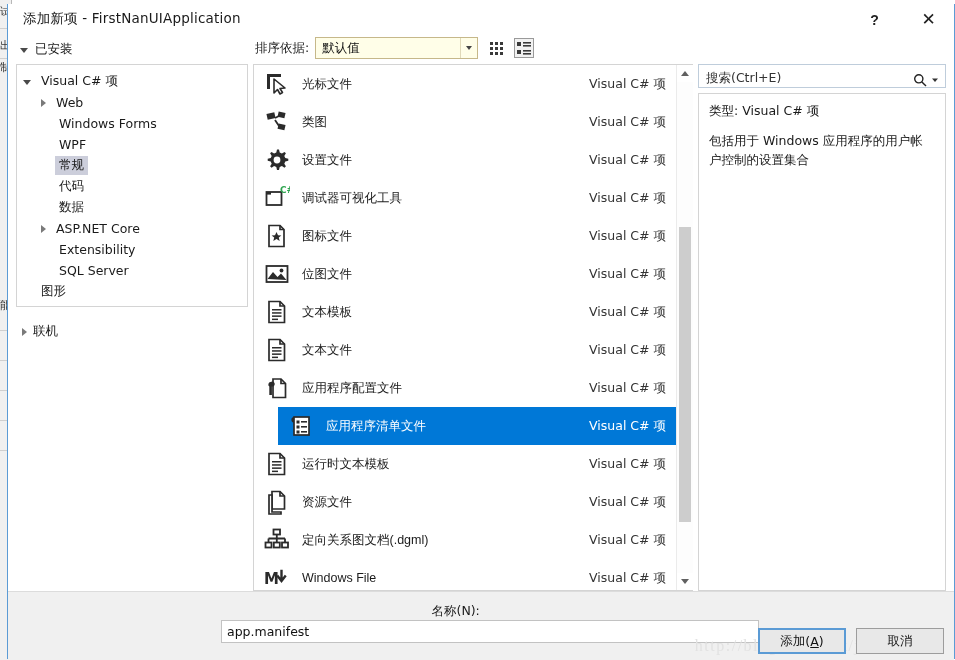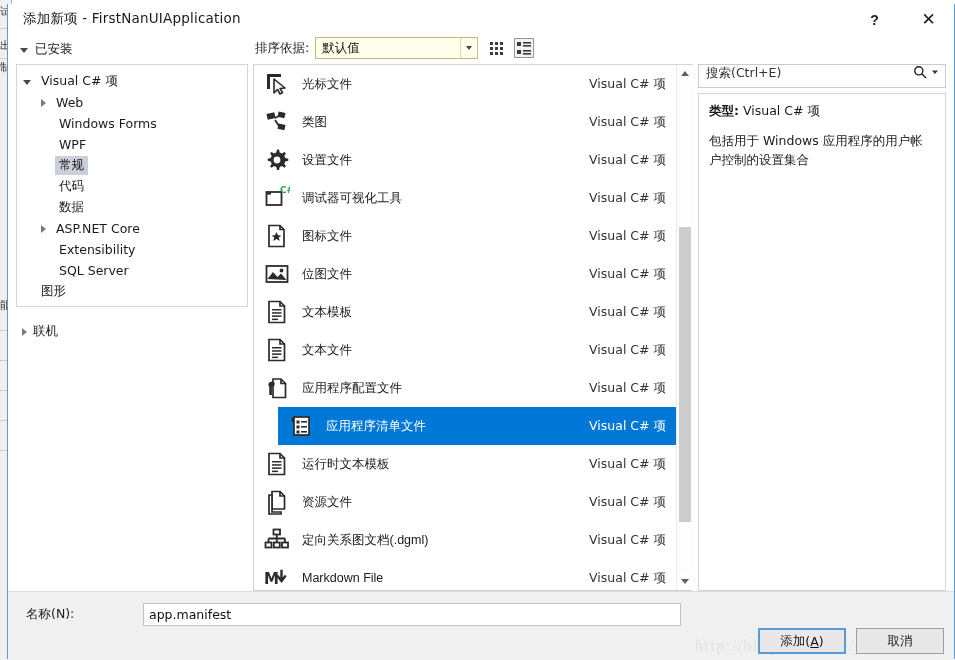--- a/index.html
+++ b/index.html
@@ -223,54 +223,54 @@
     background: #cdcdcd;
   }
 
   
   #right-pane {
     flex: 1; margin-left: 5px; margin-right: 8px;
     display: flex; flex-direction: column;
   }
   #search-box {
     height: 24px; border: 1px solid #bfcddb;
-    background: #ffffff; display: flex; align-items: flex-start;
+    background: #ffffff; display: flex; align-items: flex-end;
     position: relative; margin-bottom: 5px;
   }
   #search-ph {
     flex: 1; font-size: 12.5px; color: #333; padding-left: 7px;
     font-family: "DejaVu Sans", sans-serif;
   }
   #search-icons {
     display: flex; align-items: center; padding-right: 6px; gap: 4px;
   }
   #desc-box {
     flex: 1; border: 1px solid #d4d4d4; background: #ffffff;
     padding: 9px 10px 0 10px;
   }
   #desc-type-line {
     font-size: 12.5px; color: #1a1a1a; margin-bottom: 11px;
     font-family: "DejaVu Sans", sans-serif;
   }
-  #desc-type-label { font-weight: bold; }
+  #desc-type-label { font-weight: normal; }
   #desc-text {
     font-size: 12.5px; color: #1a1a1a; line-height: 19px;
     font-family: "DejaVu Sans", sans-serif;
   }
 
   
   #bottom {
     height: 72px; min-height: 72px;
     background: #f0f0f0;
     border-top: 1px solid #dcdcdc;
     position: relative;
   }
   #name-row {
     display: flex; align-items: center;
-    padding-top: 11px; padding-left: 18px;
+    padding-top: 11px; padding-left: 18px; flex-direction: column;
   }
   #name-label {
     font-size: 12.5px; color: #1a1a1a; width: 117px;
     font-family: "DejaVu Sans", sans-serif;
   }
   #name-input {
     width: 538px; height: 23px;
     border: 1px solid #c2c2c2; background: #ffffff;
     font-size: 12.5px; color: #111;
     padding-left: 5px; line-height: 21px;
@@ -593,21 +593,21 @@
             <div class="row-title">定向关系图文档(.dgml)</div>
             <div class="row-type">Visual C# 项</div>
           </div>
           <div class="list-row">
             <div class="row-icon">
               <svg width="26" height="26" viewBox="0 0 26 26">
                 <text x="0" y="19" font-size="15" font-weight="bold" fill="#2b2b2b" font-family="DejaVu Sans, sans-serif">M</text>
                 <path d="M17.5 6 v9 M14 11.5 L17.5 16 L21 11.5" fill="none" stroke="#2b2b2b" stroke-width="2.4" stroke-linecap="square"></path>
               </svg>
             </div>
-            <div class="row-title">Markdown File</div>
+            <div class="row-title">Windows File</div>
             <div class="row-type">Visual C# 项</div>
           </div>
         </div>
       <div id="vscroll">
         <div class="sb-arrow up">
             <i></i>
           </div>
         <div id="sb-track">
           <div id="sb-thumb"></div>
         </div>

